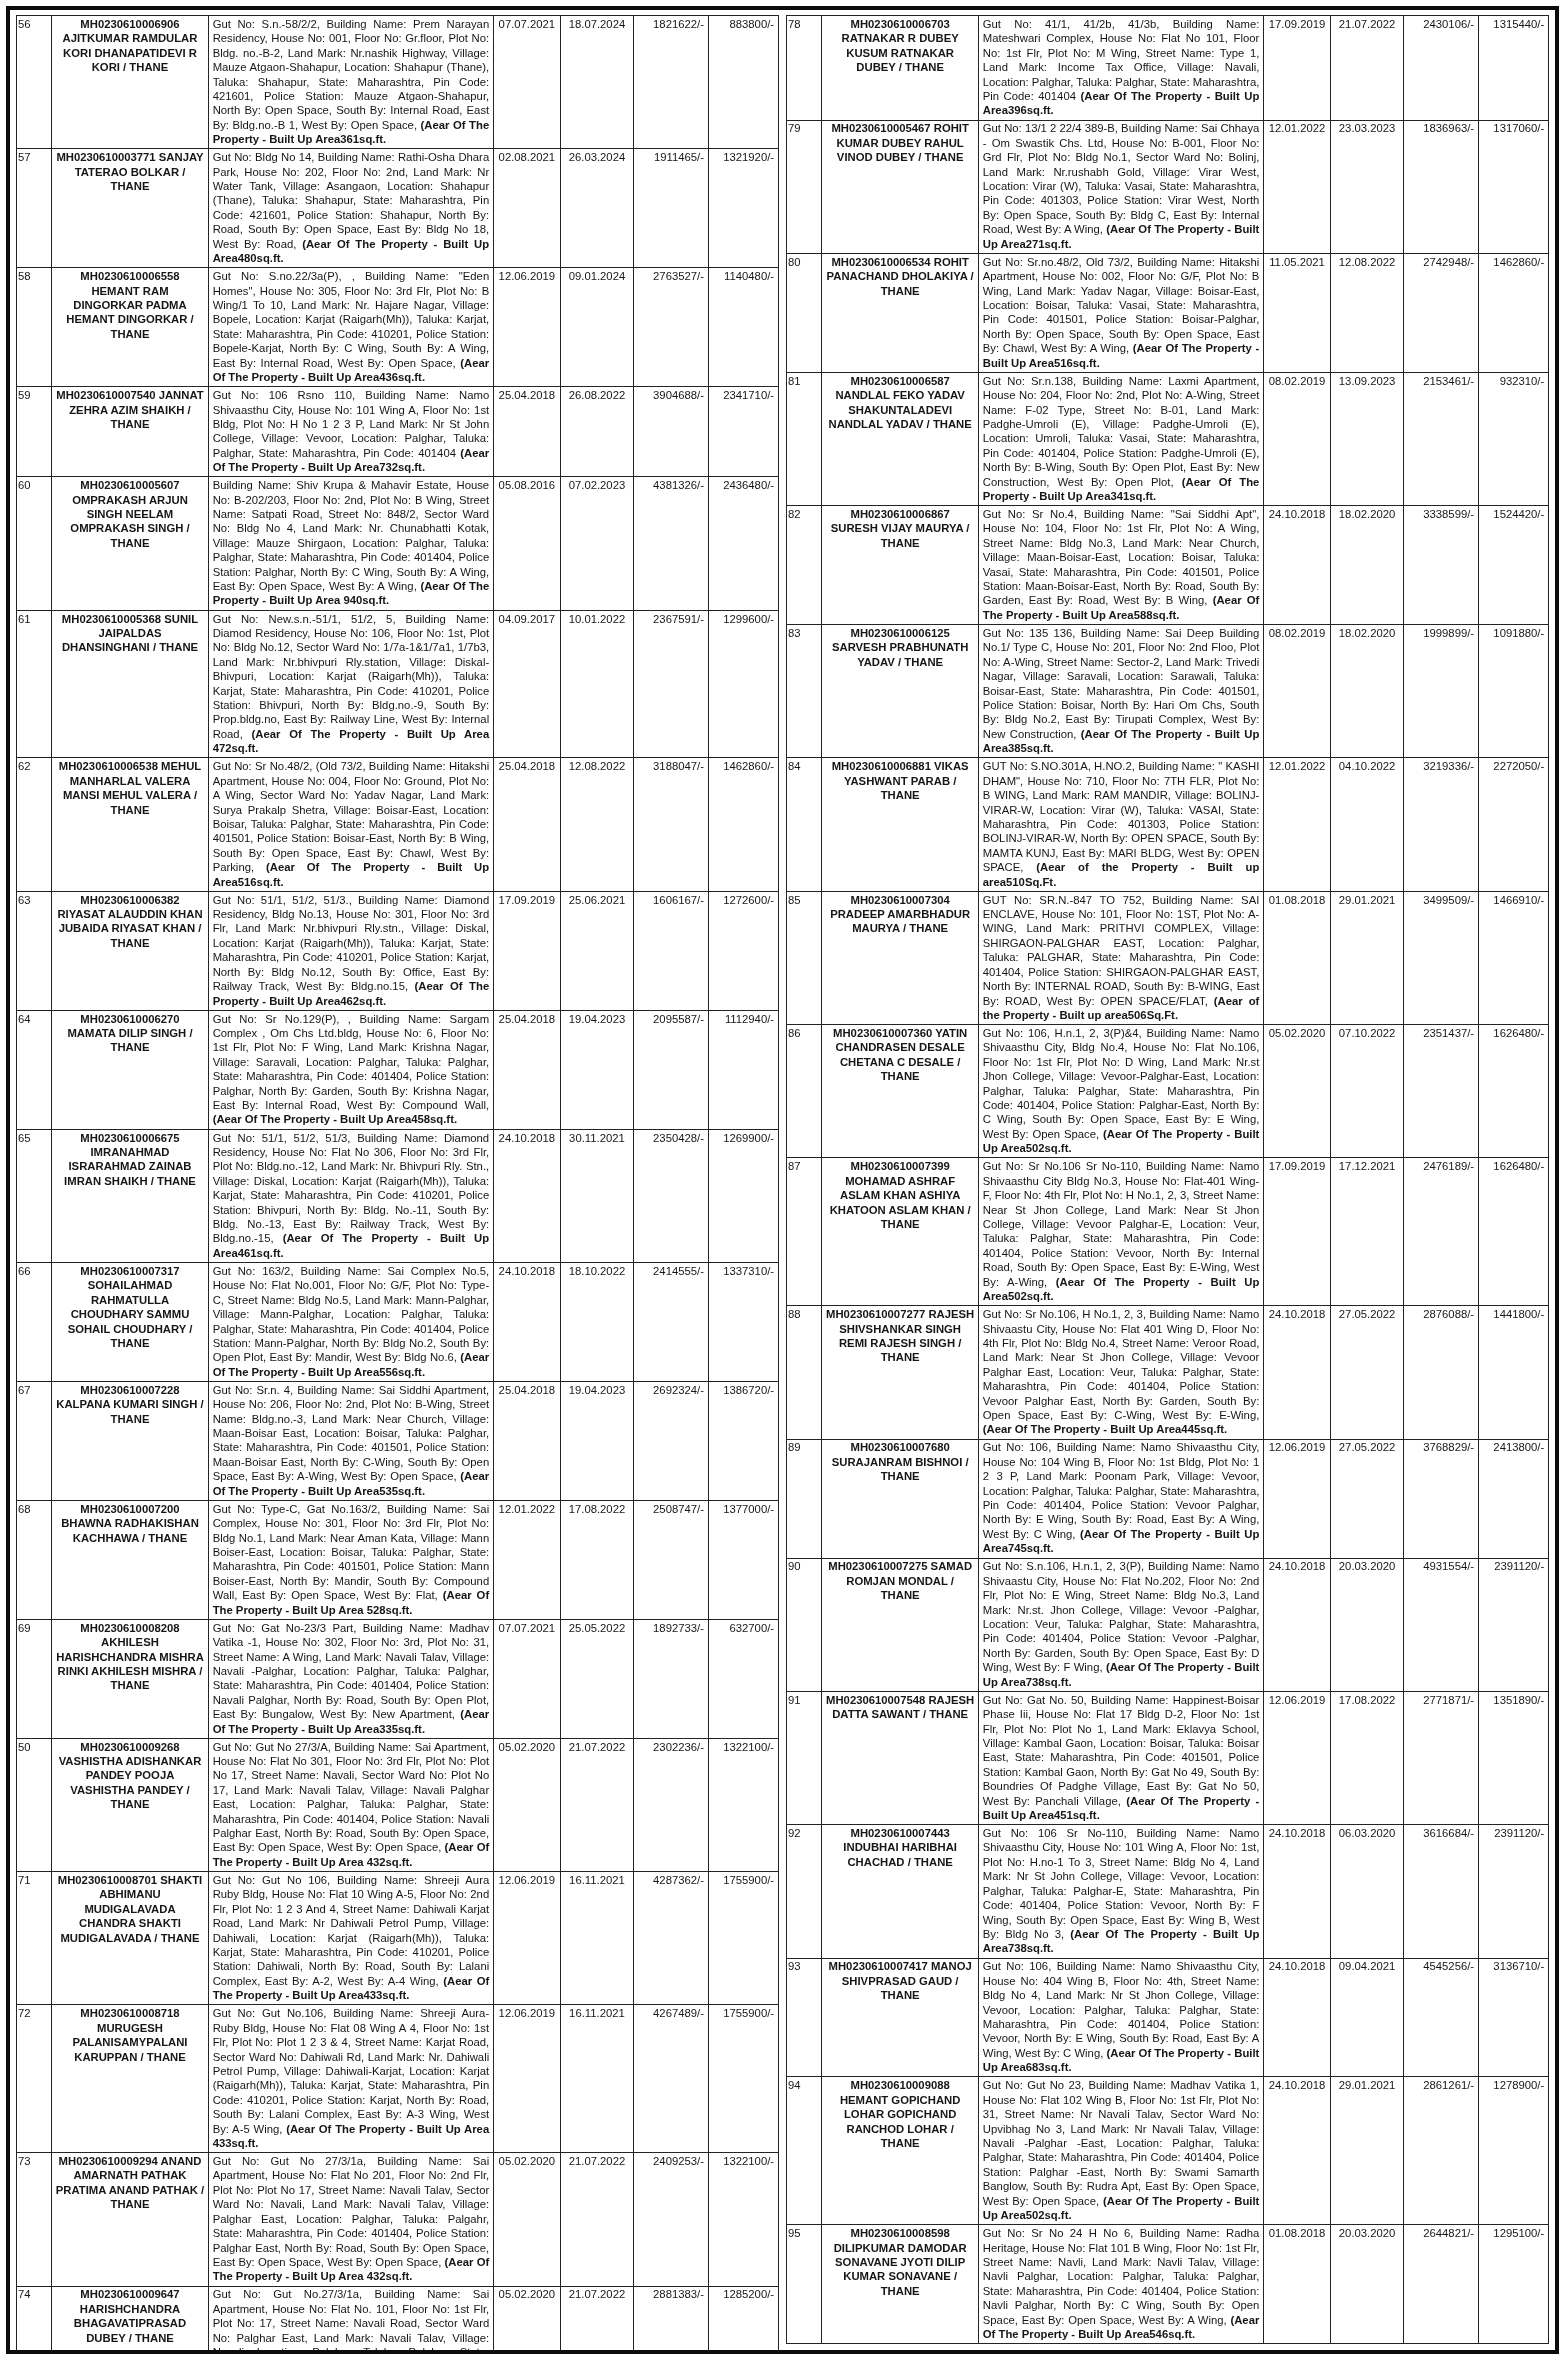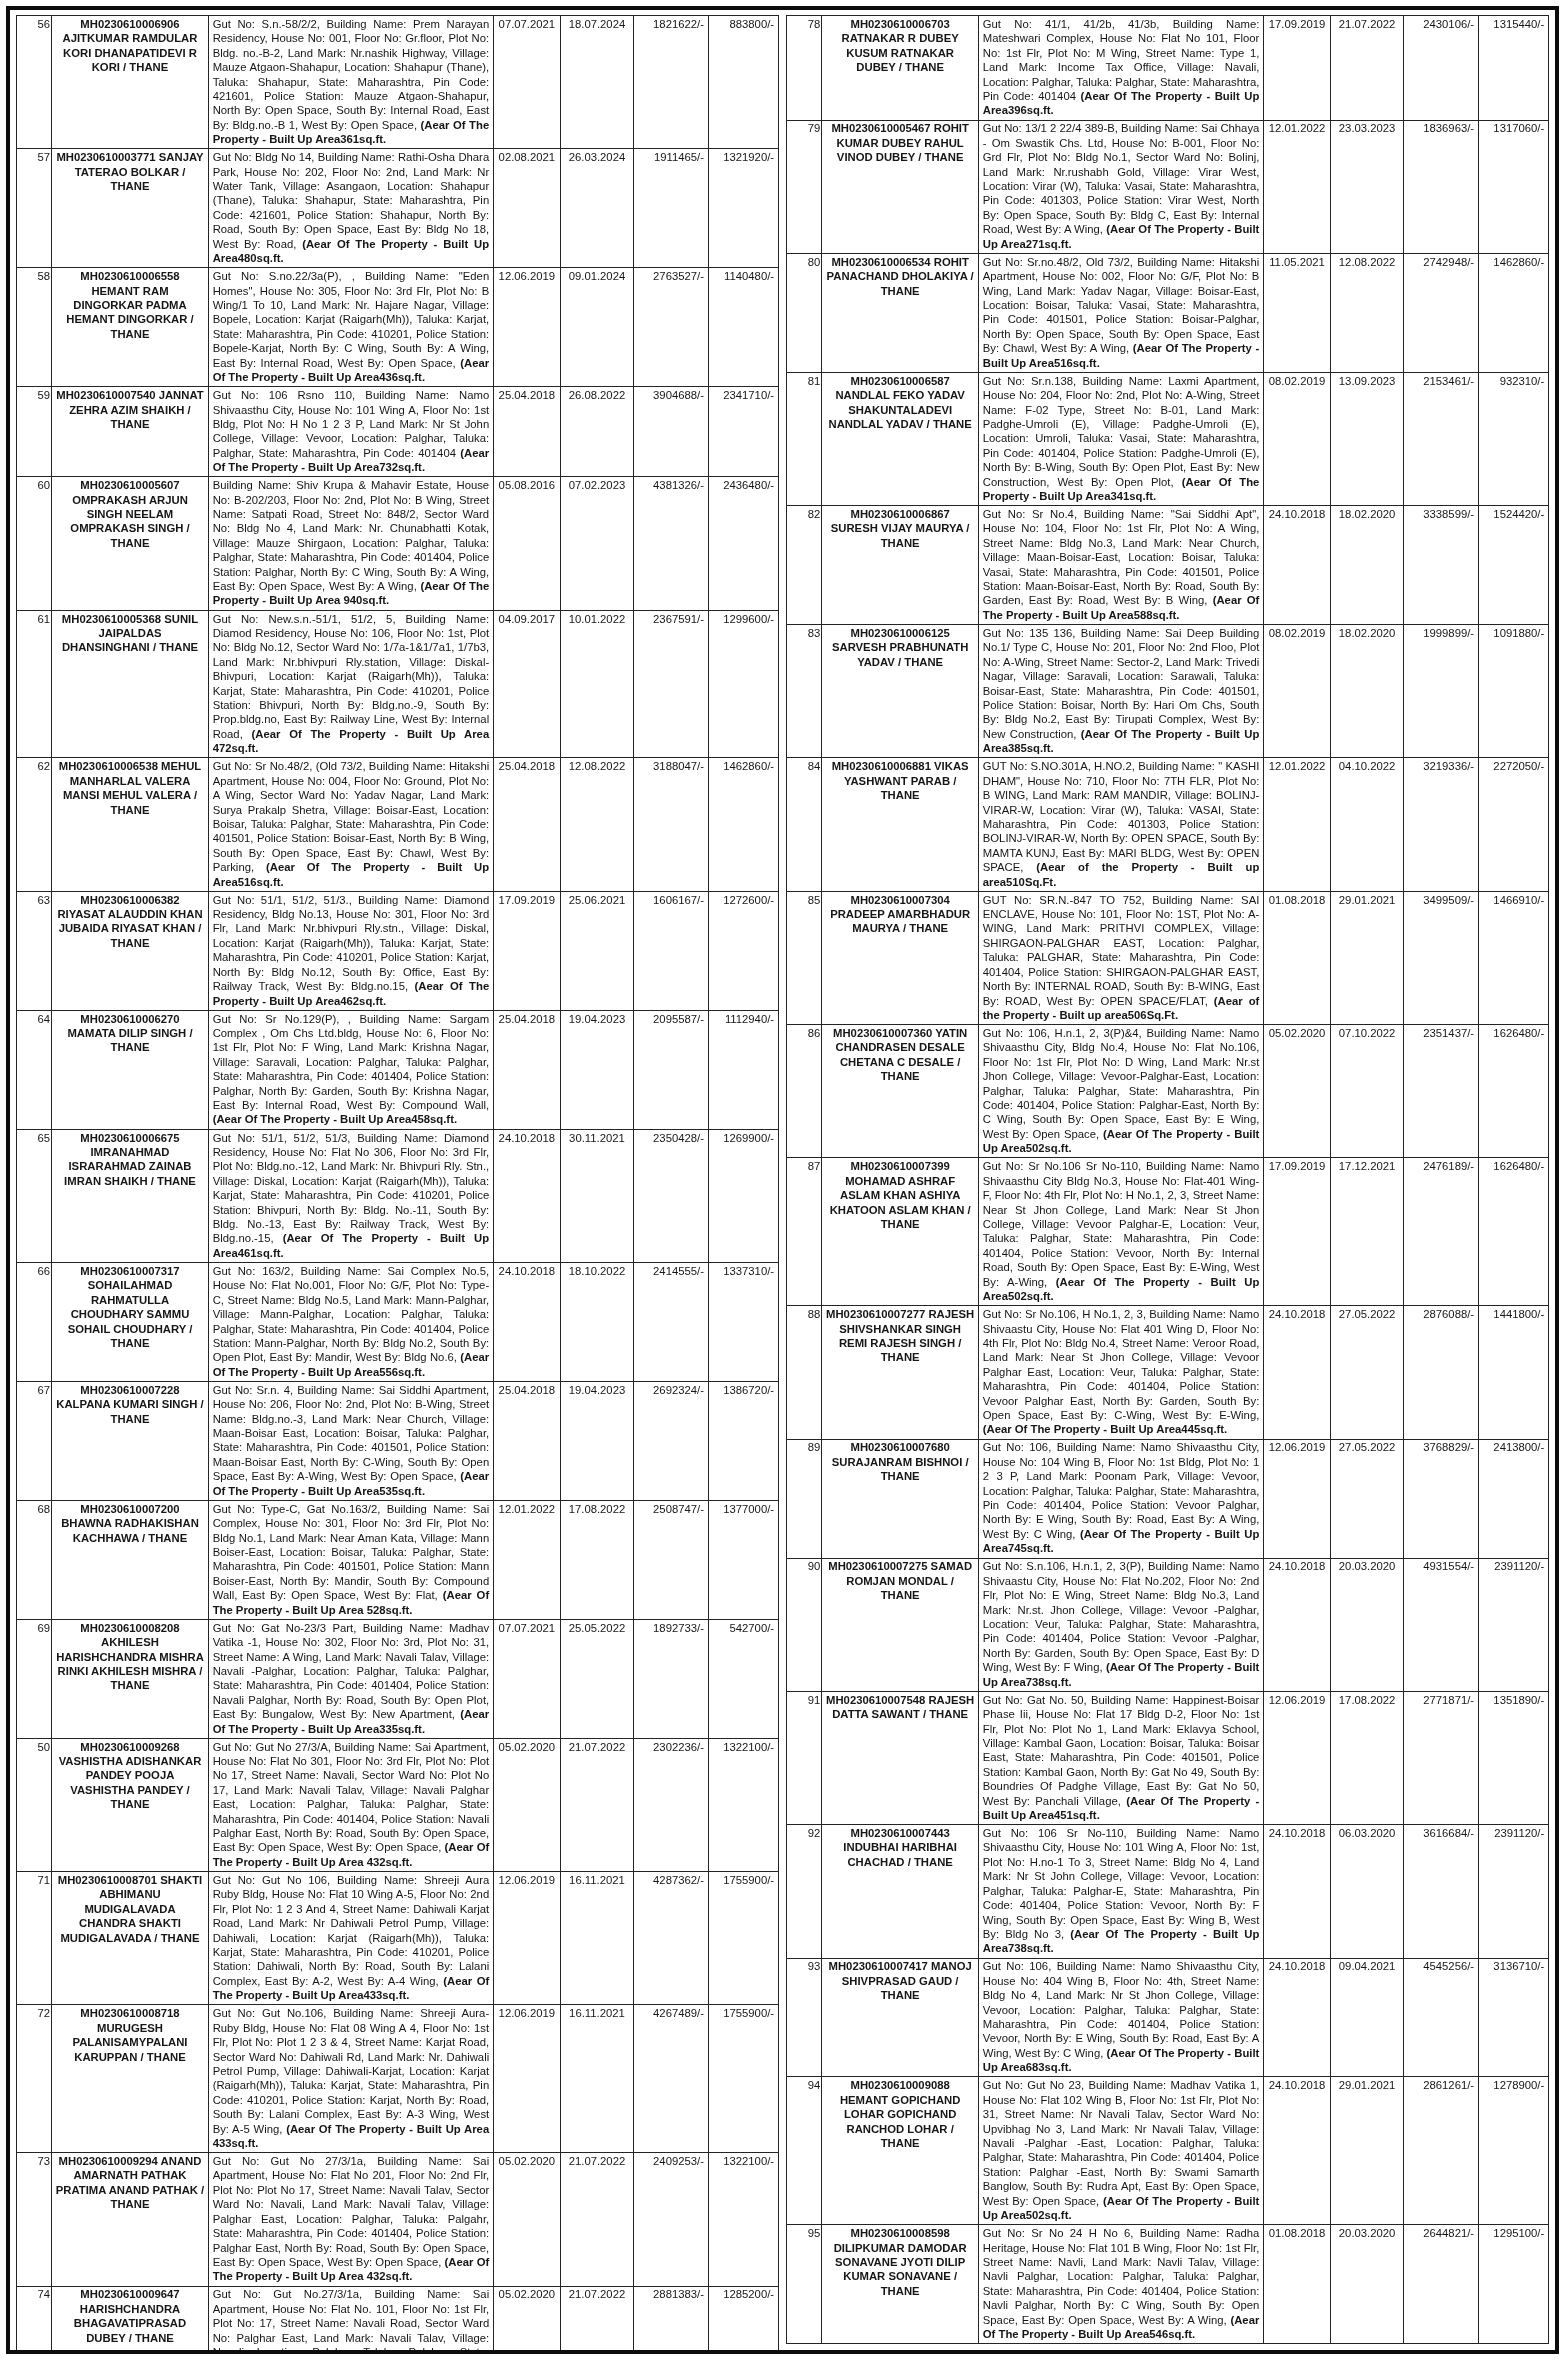--- a/index.html
+++ b/index.html
@@ -5,21 +5,21 @@
   html,body{margin:0;padding:0;background:#e8e8e8;}
   .page{position:relative;width:1564px;height:2363px;background:#ffffff;
         font-family:"Liberation Sans",sans-serif;color:#161616;overflow:hidden;}
   .frame{position:absolute;top:5.5px;left:5.5px;right:4.6px;bottom:9.2px;
          border:4.6px solid #0c0c0c;box-sizing:border-box;padding:5.5px 6.5px 0 6.5px;overflow:hidden;}
   .cols{display:flex;gap:7.4px;align-items:flex-start;}
   .half-wrap{width:50%;}
   table.half{border-collapse:collapse;width:100%;table-layout:fixed;}
   td{border:1.8px solid #242424;vertical-align:top;padding:0.9px 3.7px 1.8px 3.7px;
      font-size:11.3px;line-height:14.4px;word-wrap:break-word;}
-  .c-sr{text-align:right;padding-left:0.9px;padding-right:0.9px;}
+  .c-sr{text-align:left;padding-left:0.9px;padding-right:0.9px;}
   .c-name{font-weight:bold;text-align:center;}
   .c-desc{text-align:justify;margin-top:32px;}
   .c-desc .area{font-weight:bold;}
   .c-date{text-align:center;padding-left:0.9px;padding-right:0.9px;}
   .c-amt{text-align:right;padding-right:3.7px;padding-left:0.9px;}
 </style>
 </head>
 <body>
 
 <div class="page">
@@ -167,21 +167,21 @@
     <td class="c-amt">1377000/-</td>
   </tr>
 
   <tr>
     <td class="c-sr">69</td>
     <td class="c-name">MH0230610008208 AKHILESH HARISHCHANDRA MISHRA RINKI AKHILESH MISHRA / THANE</td>
     <td class="c-desc"><span>Gut No: Gat No-23/3 Part, Building Name: Madhav Vatika -1, House No: 302, Floor No: 3rd, Plot No: 31, Street Name: A Wing, Land Mark: Navali Talav, Village: Navali -Palghar, Location: Palghar, Taluka: Palghar, State: Maharashtra, Pin Code: 401404, Police Station: Navali Palghar, North By: Road, South By: Open Plot, East By: Bungalow, West By: New Apartment,</span> <span class="area">(Aear Of The Property - Built Up Area335sq.ft.</span></td>
     <td class="c-date">07.07.2021</td>
     <td class="c-date">25.05.2022</td>
     <td class="c-amt">1892733/-</td>
-    <td class="c-amt">542700/-</td>
+    <td class="c-amt">632700/-</td>
   </tr>
 
   <tr>
     <td class="c-sr">50</td>
     <td class="c-name">MH0230610009268 VASHISTHA ADISHANKAR PANDEY POOJA VASHISTHA PANDEY / THANE</td>
     <td class="c-desc"><span>Gut No: Gut No 27/3/A, Building Name: Sai Apartment, House No: Flat No 301, Floor No: 3rd Flr, Plot No: Plot No 17, Street Name: Navali, Sector Ward No: Plot No 17, Land Mark: Navali Talav, Village: Navali Palghar East, Location: Palghar, Taluka: Palghar, State: Maharashtra, Pin Code: 401404, Police Station: Navali Palghar East, North By: Road, South By: Open Space, East By: Open Space, West By: Open Space,</span> <span class="area">(Aear Of The Property - Built Up Area 432sq.ft.</span></td>
     <td class="c-date">05.02.2020</td>
     <td class="c-date">21.07.2022</td>
     <td class="c-amt">2302236/-</td>
     <td class="c-amt">1322100/-</td>

